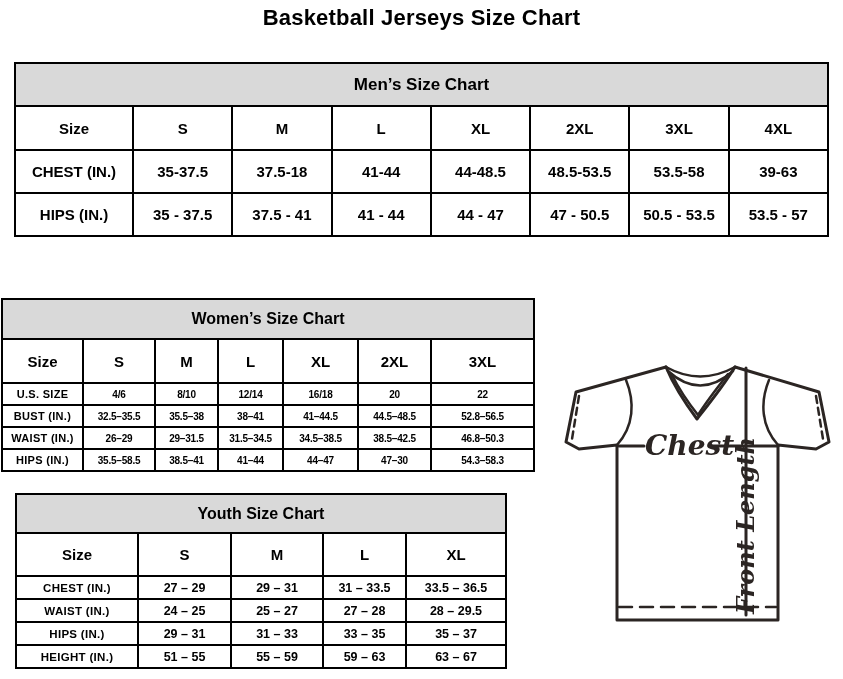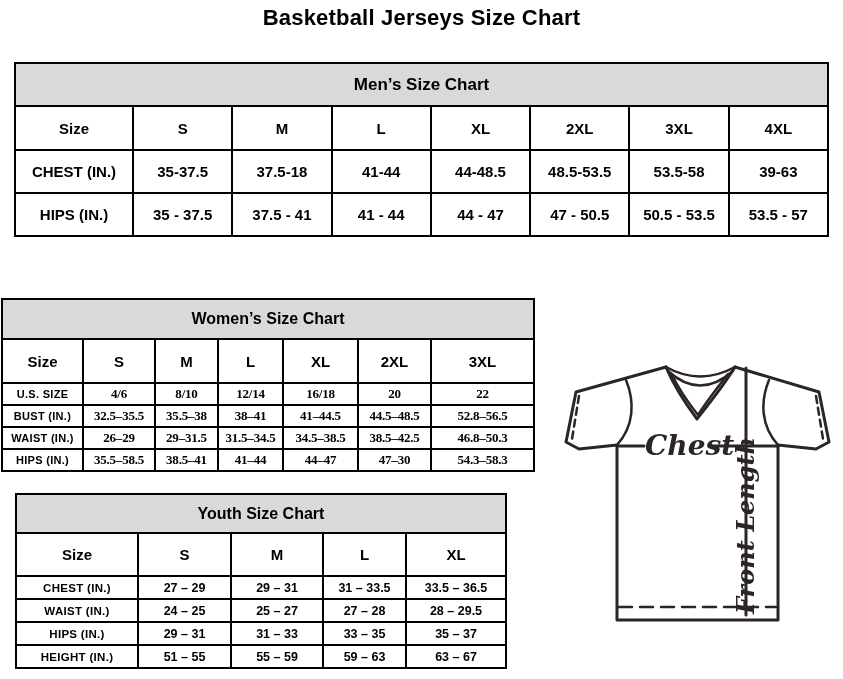--- a/index.html
+++ b/index.html
@@ -55,21 +55,21 @@
   #men-table tbody tr { height: 43px; }
   #men-table th, #men-table td { font-size: 15px; }
 
   
   #women-wrap { left: 1px; top: 298px; width: 534px; }
   #women-wrap .band { height: 40px; font-size: 16px; }
   #women-table thead tr { height: 44px; }
   #women-table thead th { font-size: 15px; }
   #women-table tbody tr { height: 22px; }
   #women-table tbody th { font-size: 11px; letter-spacing: 0.3px; }
-  #women-table tbody td { font-size: 13px; letter-spacing: -0.2px; font-family: Liberation Serif, serif; }
+  #women-table tbody td { font-size: 10px; letter-spacing: -0.2px; }
 
   
   #youth-wrap { left: 15px; top: 493px; width: 492px; }
   #youth-wrap .band { height: 39px; font-size: 16px; }
   #youth-table thead tr { height: 43px; }
   #youth-table thead th { font-size: 15px; }
   #youth-table tbody tr { height: 23px; }
   #youth-table tbody th { font-size: 11.5px; letter-spacing: 0.3px; }
   #youth-table tbody td { font-size: 12.5px; }
 

